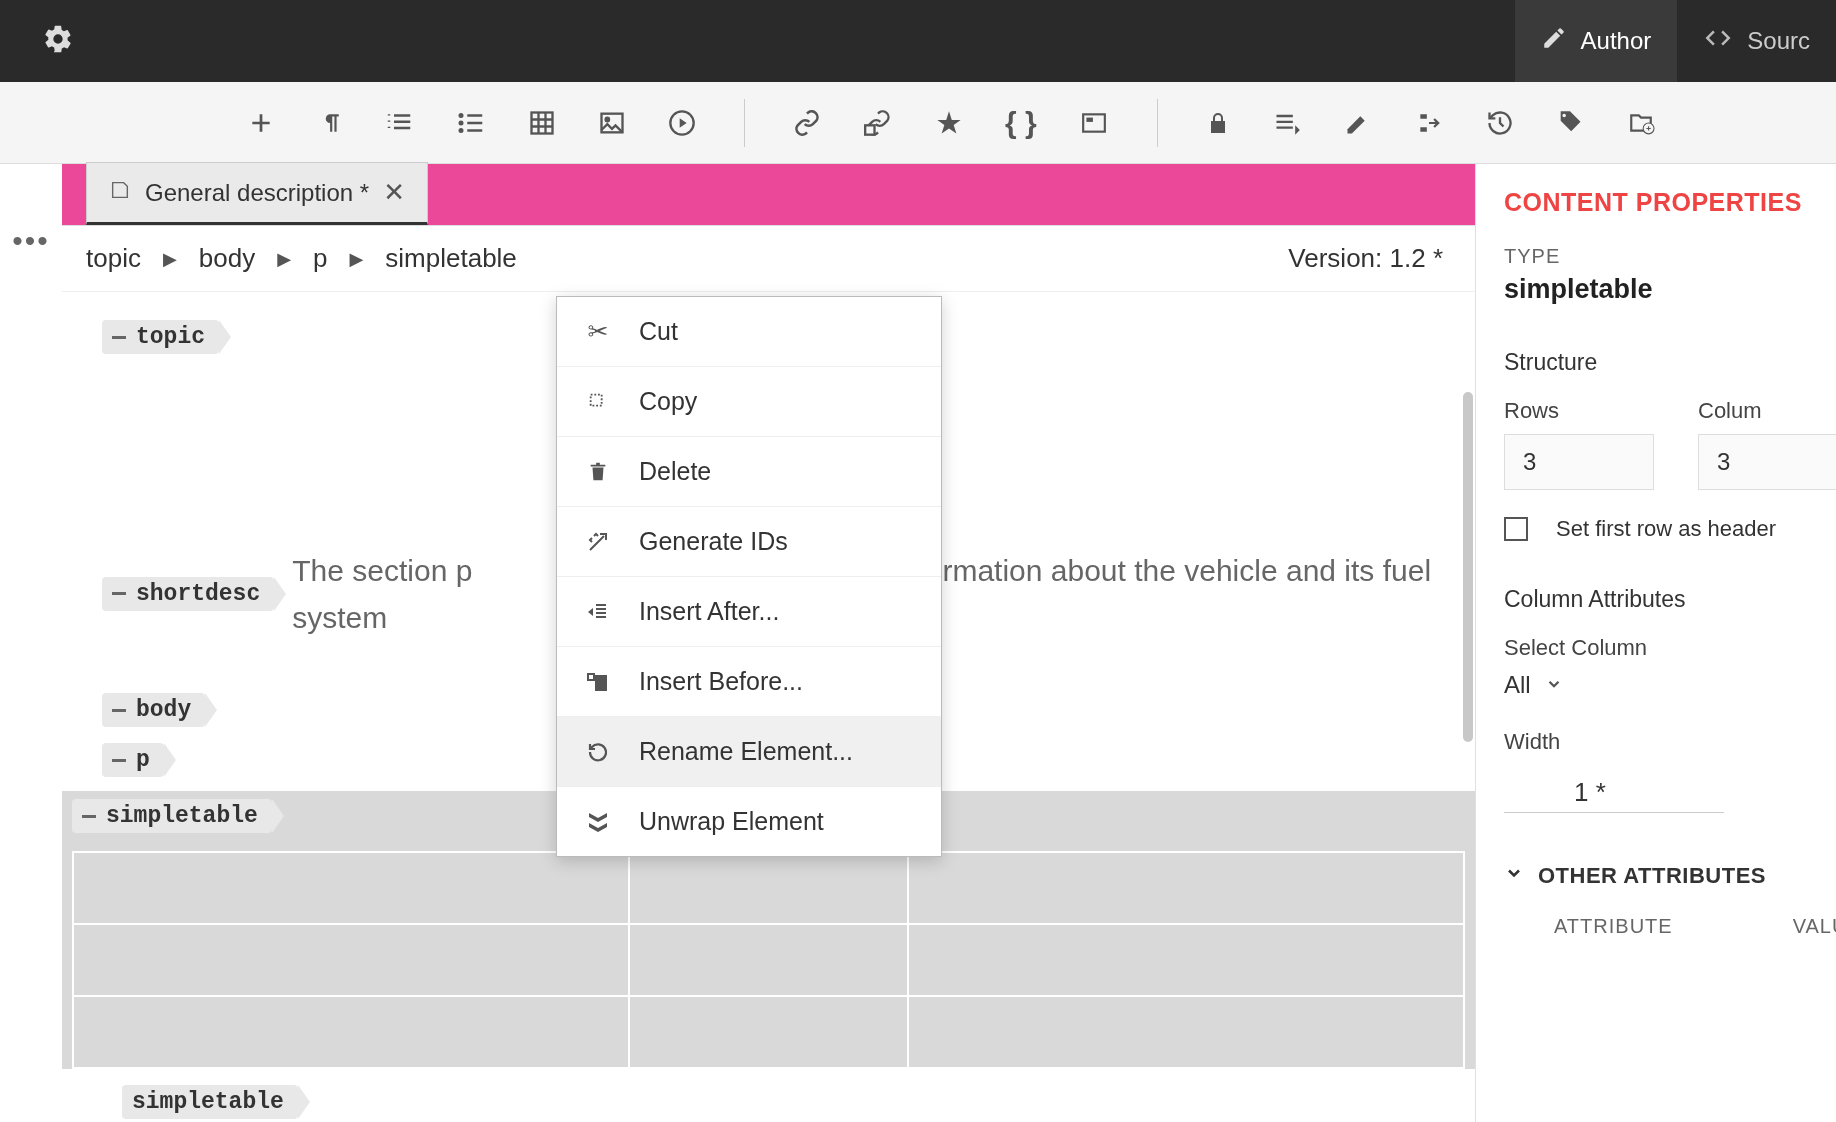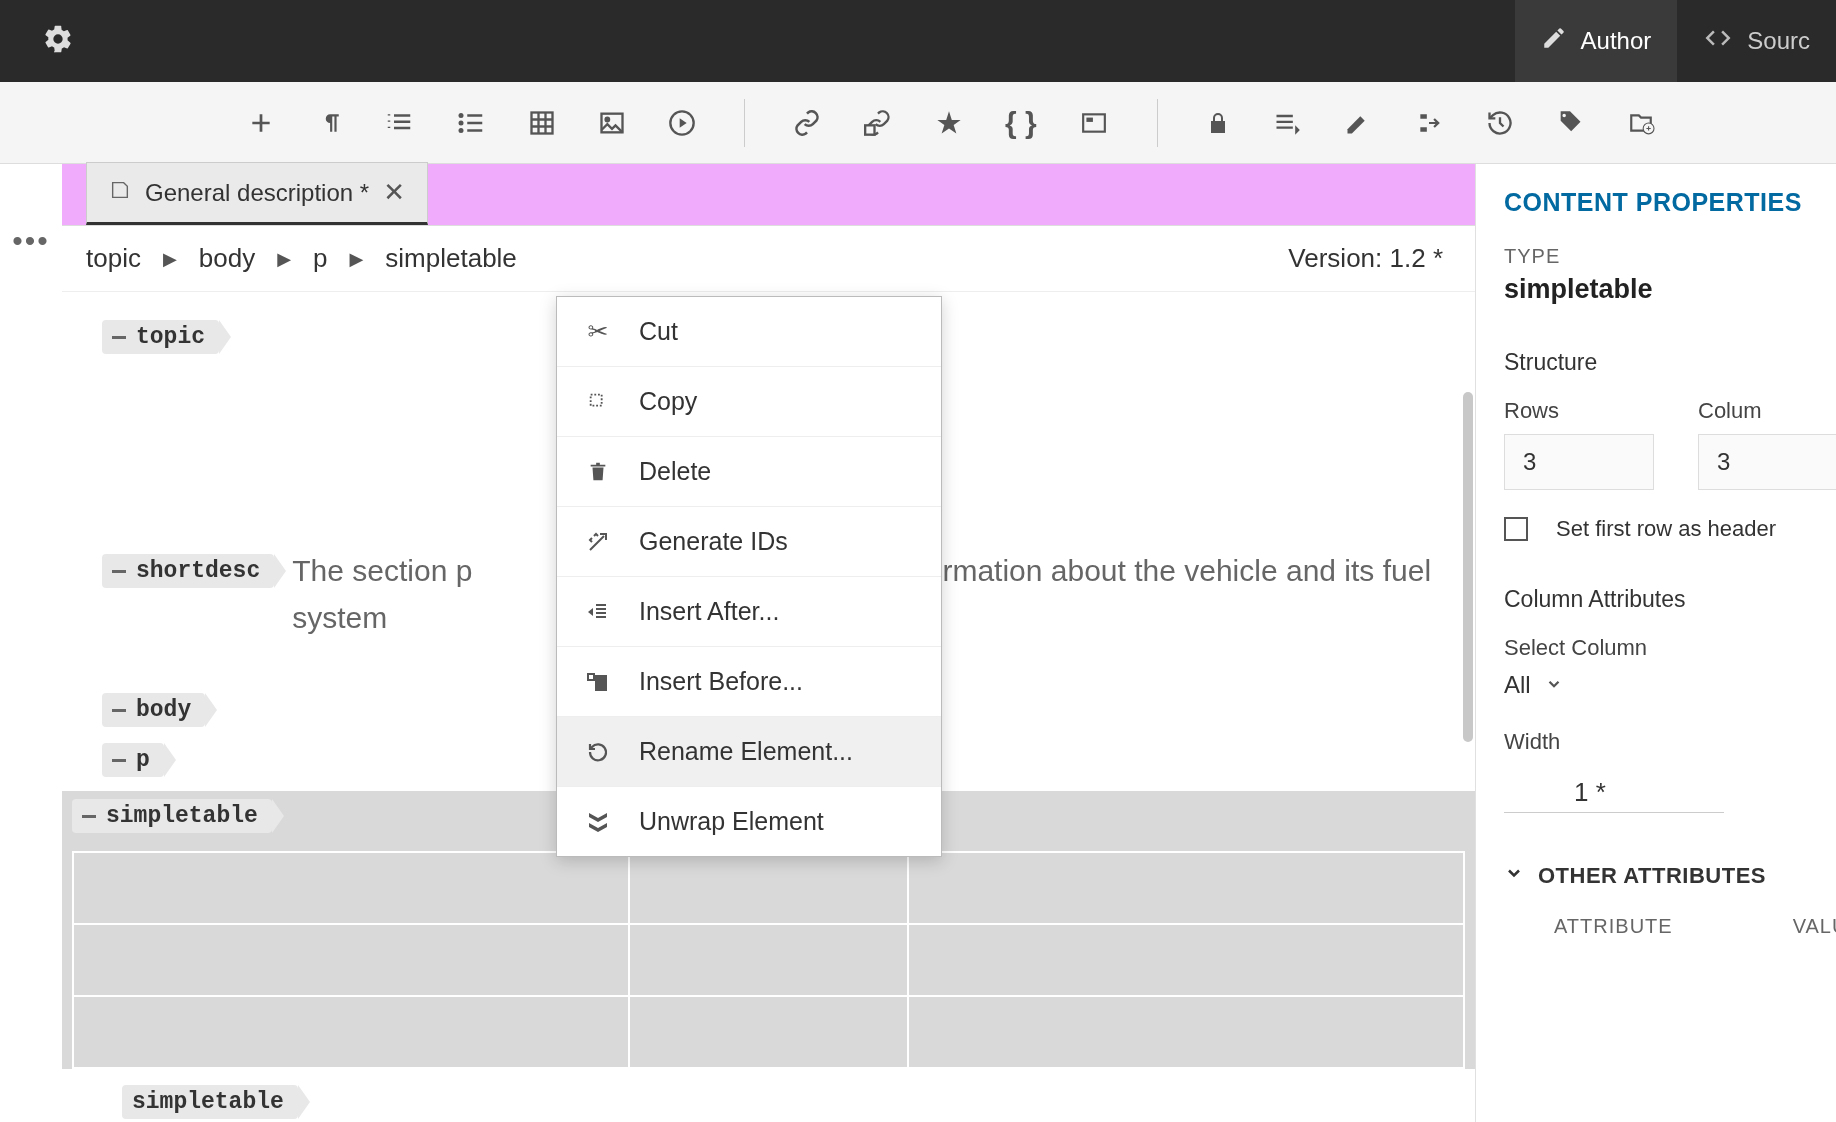--- a/index.html
+++ b/index.html
@@ -18,59 +18,59 @@
 .toolbar-sep { width: 1px; height: 48px; background: #ccc; margin: 0 6px; }
 .tool-icon { color: #555; cursor: pointer; display: flex; align-items: center; justify-content: center; }
 
 
 .main-area { display: flex; height: calc(1122px - 164px); }
 .left-rail { width: 62px; display: flex; align-items: center; justify-content: center; padding-top: 60px; align-items: flex-start; }
 .center { flex: 1; background: #fff; position: relative; border-right: 1px solid #e0e0e0;}
 .right-panel { width: 360px; padding: 24px 0 0 28px; background: #fff; }
 
 
-.tabstrip { height: 62px; background: #f0abfc; border-bottom: 1px solid #ddd; display: flex; align-items: flex-end; padding-left: 24px;}
+.tabstrip { height: 62px; background: #ec4899; border-bottom: 1px solid #ddd; display: flex; align-items: flex-end; padding-left: 24px;}
 .tab { display: flex; align-items: center; gap: 14px; background: #eaeaea; padding: 14px 22px; border: 1px solid #ccc; border-bottom: 3px solid #333; font-size: 24px; color: #333; }
 .tab .close { font-size: 26px; color: #555; }
 
 
 .breadrow { height: 66px; border-bottom: 1px solid #eee; display: flex; align-items: center; justify-content: space-between; padding: 0 32px 0 24px; font-size: 26px; color: #333; }
 .breadcrumb { display: flex; align-items: center; gap: 22px; }
 .bc-sep { font-size: 18px; color: #555; }
 .version { color: #333; }
 
 
 .docbody { padding: 28px 40px; position: relative; }
 .tagchip { display: inline-flex; align-items: center; background: #e8e8e8; border-radius: 4px; padding: 4px 14px 4px 10px; font-family: "Courier New", monospace; font-size: 23px; color: #333; font-weight: bold; margin-bottom: 8px; position: relative; }
 .tagchip::after { content: ""; position: absolute; right: -12px; top: 0; bottom: 0; width: 0; height: 0; border-left: 12px solid #e8e8e8; border-top: 17px solid transparent; border-bottom: 17px solid transparent; }
 .tagchip .dash { width: 14px; height: 3px; background: #666; margin-right: 10px; }
 .titlerow { display: flex; align-items: center; gap: 24px; margin-top: 18px; flex-direction: column; }
 .doc-title { font-size: 50px; font-weight: 700; color: #111; }
-.shortdesc-row { display: flex; align-items: flex-start; gap: 18px; margin-top: 44px; }
+.shortdesc-row { display: flex; align-items: center; gap: 18px; margin-top: 44px; }
 .shortdesc-text { font-size: 30px; color: #666; line-height: 1.55; }
 .bodychips { margin-top: 52px; display: flex; flex-direction: column; gap: 8px; align-items: flex-start; }
 
 
 .simpletable-wrap { margin-top: 6px; background: #d9d9d9; padding: 0; position: relative; }
 .simpletable-chip-wrap { padding: 8px 0 0 10px; }
 .simpletable-grid { margin: 10px 10px 16px 10px; }
 .simpletable-grid table { border-collapse: collapse; width: 100%; background: #d9d9d9; }
 .simpletable-grid td { border: 2px solid #fff; height: 72px; }
 
 .after-chips { margin-top: 14px; display:flex; flex-direction:column; gap:6px; align-items:flex-start; padding-left: 20px;}
 
 
 .ctxmenu { position: absolute; left: 556px; top: 296px; width: 386px; background: #fff; border: 1px solid #bbb; box-shadow: 0 4px 16px rgba(0,0,0,0.18); z-index: 50; }
 .ctxitem { display: flex; align-items: center; gap: 26px; padding: 20px 26px; font-size: 25px; color: #333; border-bottom: 1px solid #eee; cursor: pointer; }
 .ctxitem:last-child { border-bottom: none; }
 .ctxitem.hover { background: #f0f0f0; }
 .ctxitem .ico { width: 30px; display:flex; align-items:center; justify-content:center; color:#555; }
 
 
-.rp-title { font-size: 25px; font-weight: 700; letter-spacing: 0.5px; color: #0369a1; margin-bottom: 28px;}
+.rp-title { font-size: 25px; font-weight: 700; letter-spacing: 0.5px; color: #ef4444; margin-bottom: 28px;}
 .rp-label { font-size: 20px; color: #666; letter-spacing: 1px; }
 .rp-type { font-size: 27px; font-weight: 700; color: #222; margin-top: 6px; }
 .rp-section { margin-top: 44px; }
 .rp-section-title { font-size: 23px; color: #333; margin-bottom: 22px; }
 .rp-row { display: flex; gap: 44px; }
 .rp-field-label { font-size: 22px; color: #444; margin-bottom: 10px; }
 .rp-input { width: 150px; height: 56px; border: 1px solid #ddd; background: #fafafa; font-size: 24px; padding: 0 18px; color:#333; }
 .rp-checkbox-row { display:flex; align-items:center; gap: 28px; margin-top: 26px; font-size: 22px; color:#333;}
 .rp-checkbox { width: 24px; height: 24px; border: 2px solid #555; }
 .rp-select { display:flex; align-items:center; gap: 14px; font-size: 24px; color:#333; margin-top: 10px;}

